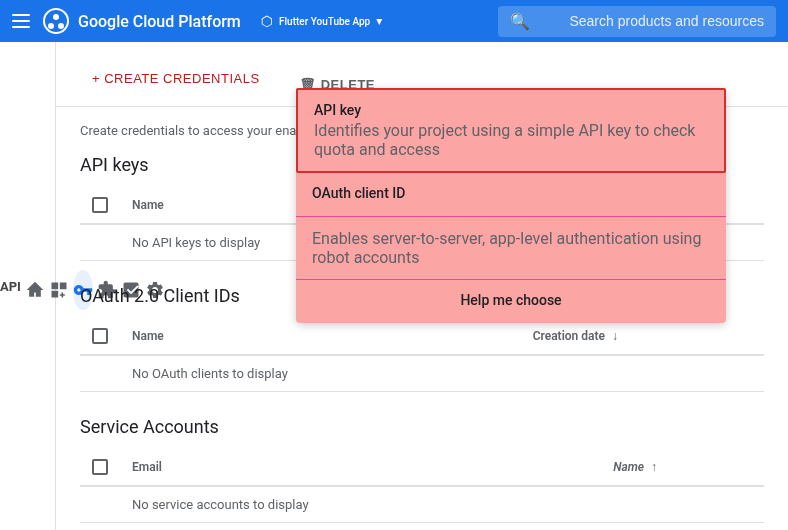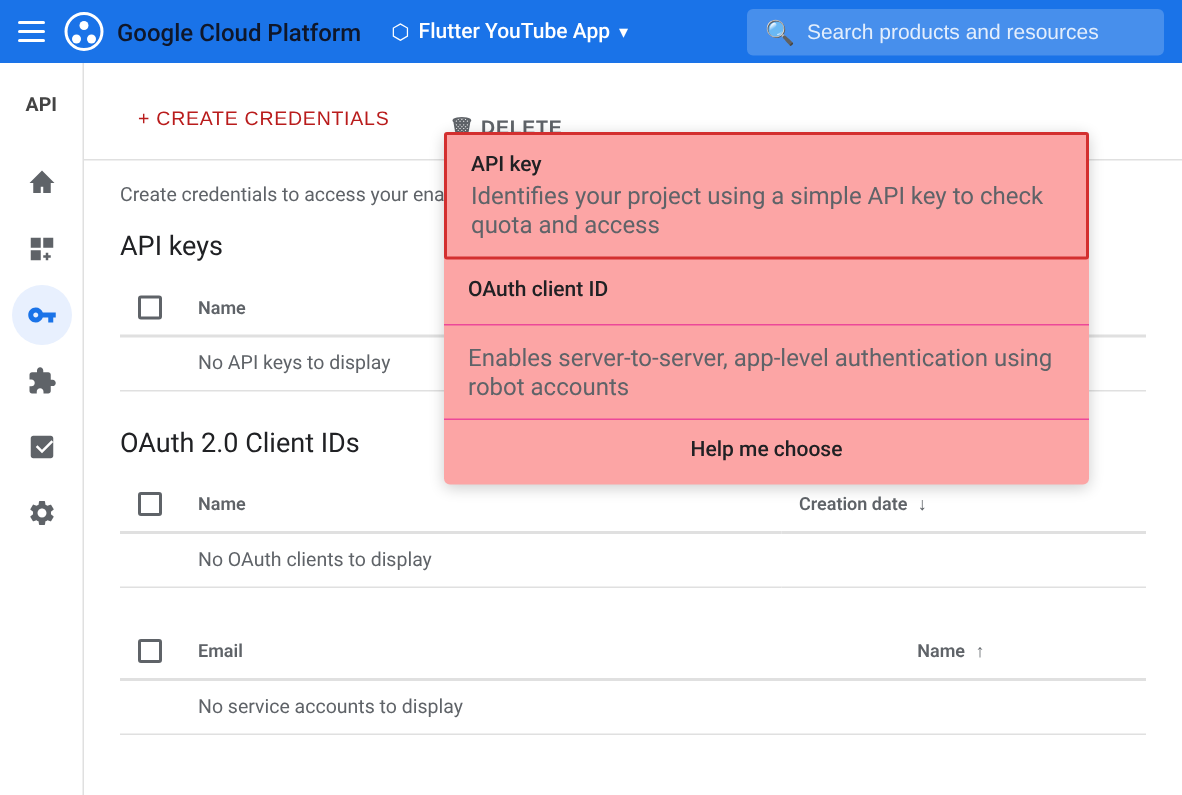--- a/index.html
+++ b/index.html
@@ -12,40 +12,40 @@
       display: flex;
       align-items: center;
       padding: 0 12px;
       gap: 12px;
       color: #fff;
     }
     .nav-hamburger { cursor: pointer; display: flex; flex-direction: column; gap: 4px; }
     .nav-hamburger span { display: block; width: 18px; height: 2px; background: #fff; border-radius: 1px; }
     .nav-logo { display: flex; align-items: center; gap: 8px; }
     .nav-logo-icon { width: 28px; height: 28px; }
-    .nav-title { font-size: 16px; font-weight: 500; color: #0f172a; white-space: nowrap; }
+    .nav-title { font-size: 16px; font-weight: 500; color: #ffffff; white-space: nowrap; }
     .nav-project { display: flex; align-items: center; gap: 6px; margin-left: 8px; cursor: pointer; }
     .nav-project-icon { color: #fff; font-size: 14px; }
-    .nav-project-name { color: #fff; font-size: 14px; font-weight: 500; }
+    .nav-project-name { color: #fff; font-size: 10px; font-weight: 500; }
     .nav-chevron { color: #fff; font-size: 12px; }
     .nav-search { margin-left: auto; background: rgba(255,255,255,0.2); border: none; border-radius: 4px; display: flex; align-items: center; padding: 6px 12px; gap: 8px; min-width: 278px; cursor: text; }
-    .nav-search input { background: transparent; border: none; outline: none; color: #fff; font-size: 14px; width: 100%; }
+    .nav-search input { background: transparent; border: none; outline: none; color: #fff; font-size: 14px; width: 100%; text-align: right; }
     .nav-search input::placeholder { color: rgba(255,255,255,0.85); }
     .nav-search-icon { color: #fff; font-size: 16px; }
 
     
     .layout { display: flex; height: calc(530px - 42px); }
 
     
     .sidebar {
       width: 56px;
       background: #fff;
       border-right: 1px solid #e0e0e0;
       display: flex;
-      flex-direction: column;
+      flex-direction: row;
       align-items: center;
       padding-top: 8px;
       gap: 4px;
     }
     .sidebar-api-badge {
       width: 40px;
       height: 40px;
       display: flex;
       align-items: center;
       justify-content: center;
@@ -307,28 +307,29 @@
             <tr>
               <td class="checkbox-cell"></td>
               <td>No OAuth clients to display</td>
               <td></td>
             </tr>
           </tbody>
         </table>
       </div>
 
       <div class="section-gap">
+        <h2 class="section-title">Service Accounts</h2>
         <table class="data-table">
           <thead>
             <tr>
               <th class="checkbox-cell">
                 <div class="checkbox"></div>
               </th>
               <th>Email</th>
-              <th style="cursor:pointer;">
+              <th style="cursor:pointer;font-style:italic;">
                 Name <span class="sort-icon">↑</span>
               </th>
             </tr>
           </thead>
           <tbody>
             <tr>
               <td class="checkbox-cell"></td>
               <td>No service accounts to display</td>
               <td></td>
             </tr>

